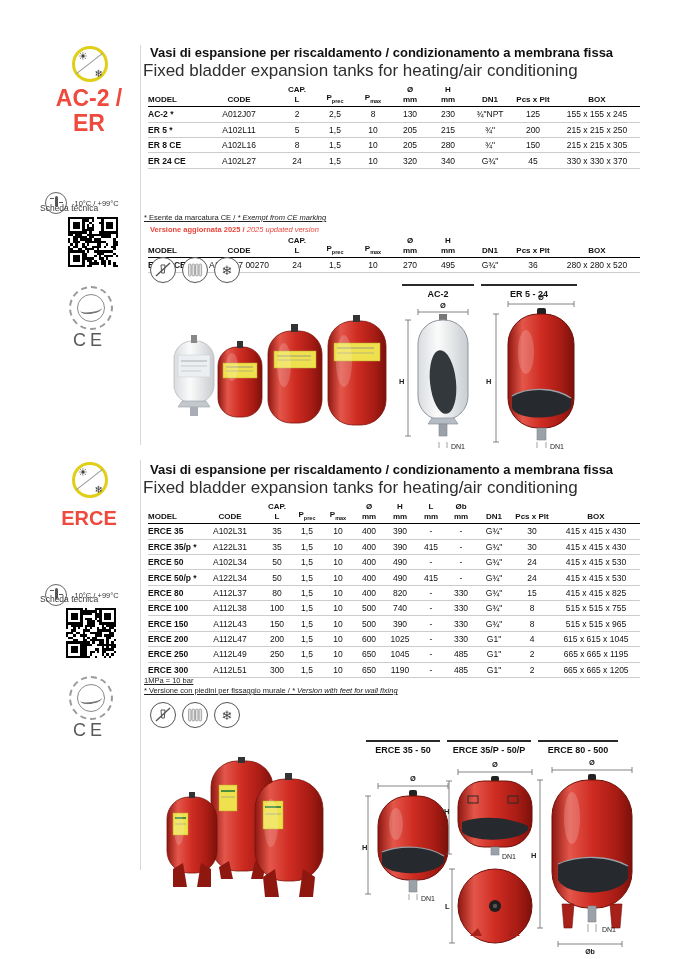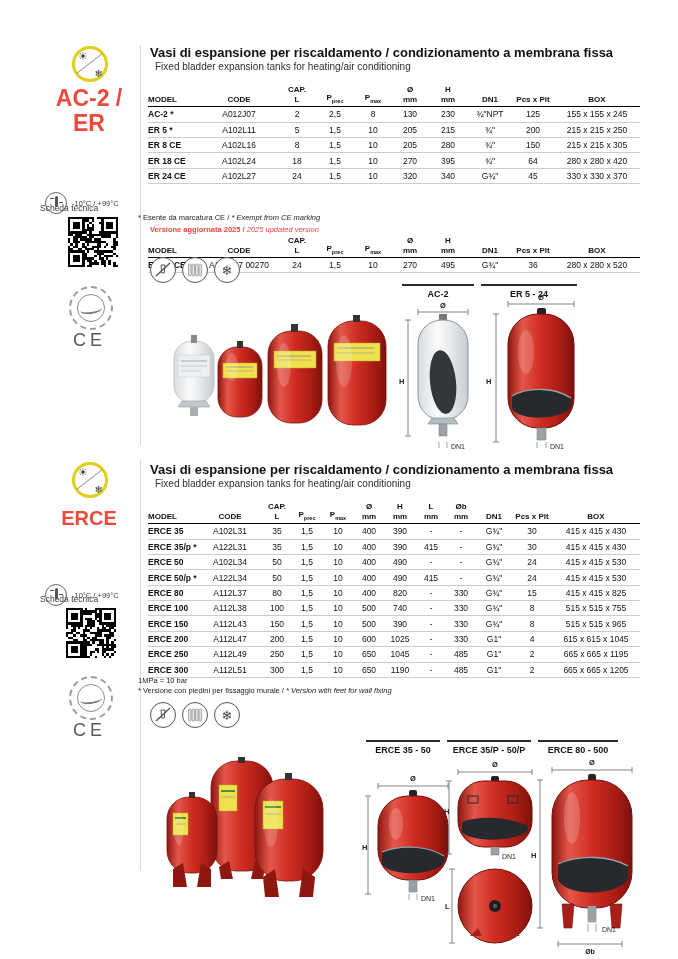--- a/index.html
+++ b/index.html
@@ -27,33 +27,33 @@
   .qr{position:absolute;width:50px;height:50px;}
   .logo-cert{position:absolute;width:40px;height:40px;border:2px dashed #9a9a9a;border-radius:50%;
              display:flex;align-items:center;justify-content:center;}
   .logo-cert .inner{width:26px;height:26px;border:1.5px solid #8a8a8a;border-radius:50%;position:relative;overflow:hidden;}
   .logo-cert .swirl{position:absolute;left:2px;top:10px;width:22px;height:7px;border-bottom:2px solid #777;
                     border-radius:50%;transform:rotate(-8deg);}
   .ce-mark{position:absolute;font-size:18px;color:#5a5a5a;letter-spacing:4px;font-weight:400;}
 
   
   .sec-title{position:absolute;left:150px;width:492px;font-weight:bold;font-size:13px;color:#111;}
-  .sec-sub{position:absolute;left:155px;width:492px;font-size:10px;color:#2e2e2e;}
+  .sec-sub{position:absolute;left:143px;width:492px;font-size:17px;color:#2e2e2e;}
 
   .spec-table-wrap{position:absolute;left:148px;width:492px;}
   .spec-table-wrap table{border-collapse:collapse;table-layout:fixed;width:492px;font-size:8.5px;color:#111;}
   .spec-table-wrap th{font-weight:bold;vertical-align:bottom;border-bottom:1.5px solid #000;
                       padding:0 0 2px;text-align:center;font-size:8px;line-height:1.2;}
   .spec-table-wrap th.model{text-align:left;}
   .spec-table-wrap td{text-align:center;padding:2.2px 0;border-bottom:1px solid #cccccc;}
   .spec-table-wrap td.model{text-align:left;font-weight:bold;}
   .spec-table-wrap sub{font-size:5.5px;}
   .tight td{padding:2px 0;}
 
-  .foot-note{position:absolute;left:138px;font-size:7.5px;color:#222;}
+  .foot-note{position:absolute;left:144px;font-size:7.5px;color:#222;text-decoration:underline;}
   .foot-note .it2{font-style:italic;}
   .red-note{position:absolute;left:150px;font-size:7.5px;color:#e8453c;}
   .red-note .b{font-weight:bold;}
   .red-note .it2{font-style:italic;}
 
   .icons-row{position:absolute;display:flex;gap:6px;}
   .circ-icon{width:24px;height:24px;border:1.5px solid #555;border-radius:50%;position:relative;
              display:flex;align-items:center;justify-content:center;background:#fff;}
   .circ-icon .flake2{font-size:13px;color:#444;line-height:1;}
 
@@ -354,32 +354,20 @@
             <td class="model">ER 8 CE</td>
             <td>A102L16</td>
             <td>8</td>
             <td>1,5</td>
             <td>10</td>
             <td>205</td>
             <td>280</td>
             <td>¾"</td>
             <td>150</td>
             <td>215 x 215 x 305</td>
-          </tr>
-          <tr>
-            <td class="model">ER 18 CE</td>
-            <td>A102L24</td>
-            <td>18</td>
-            <td>1,5</td>
-            <td>10</td>
-            <td>270</td>
-            <td>395</td>
-            <td>¾"</td>
-            <td>64</td>
-            <td>280 x 280 x 420</td>
           </tr>
           <tr>
             <td class="model">ER 24 CE</td>
             <td>A102L27</td>
             <td>24</td>
             <td>1,5</td>
             <td>10</td>
             <td>320</td>
             <td>340</td>
             <td>G¾"</td>

